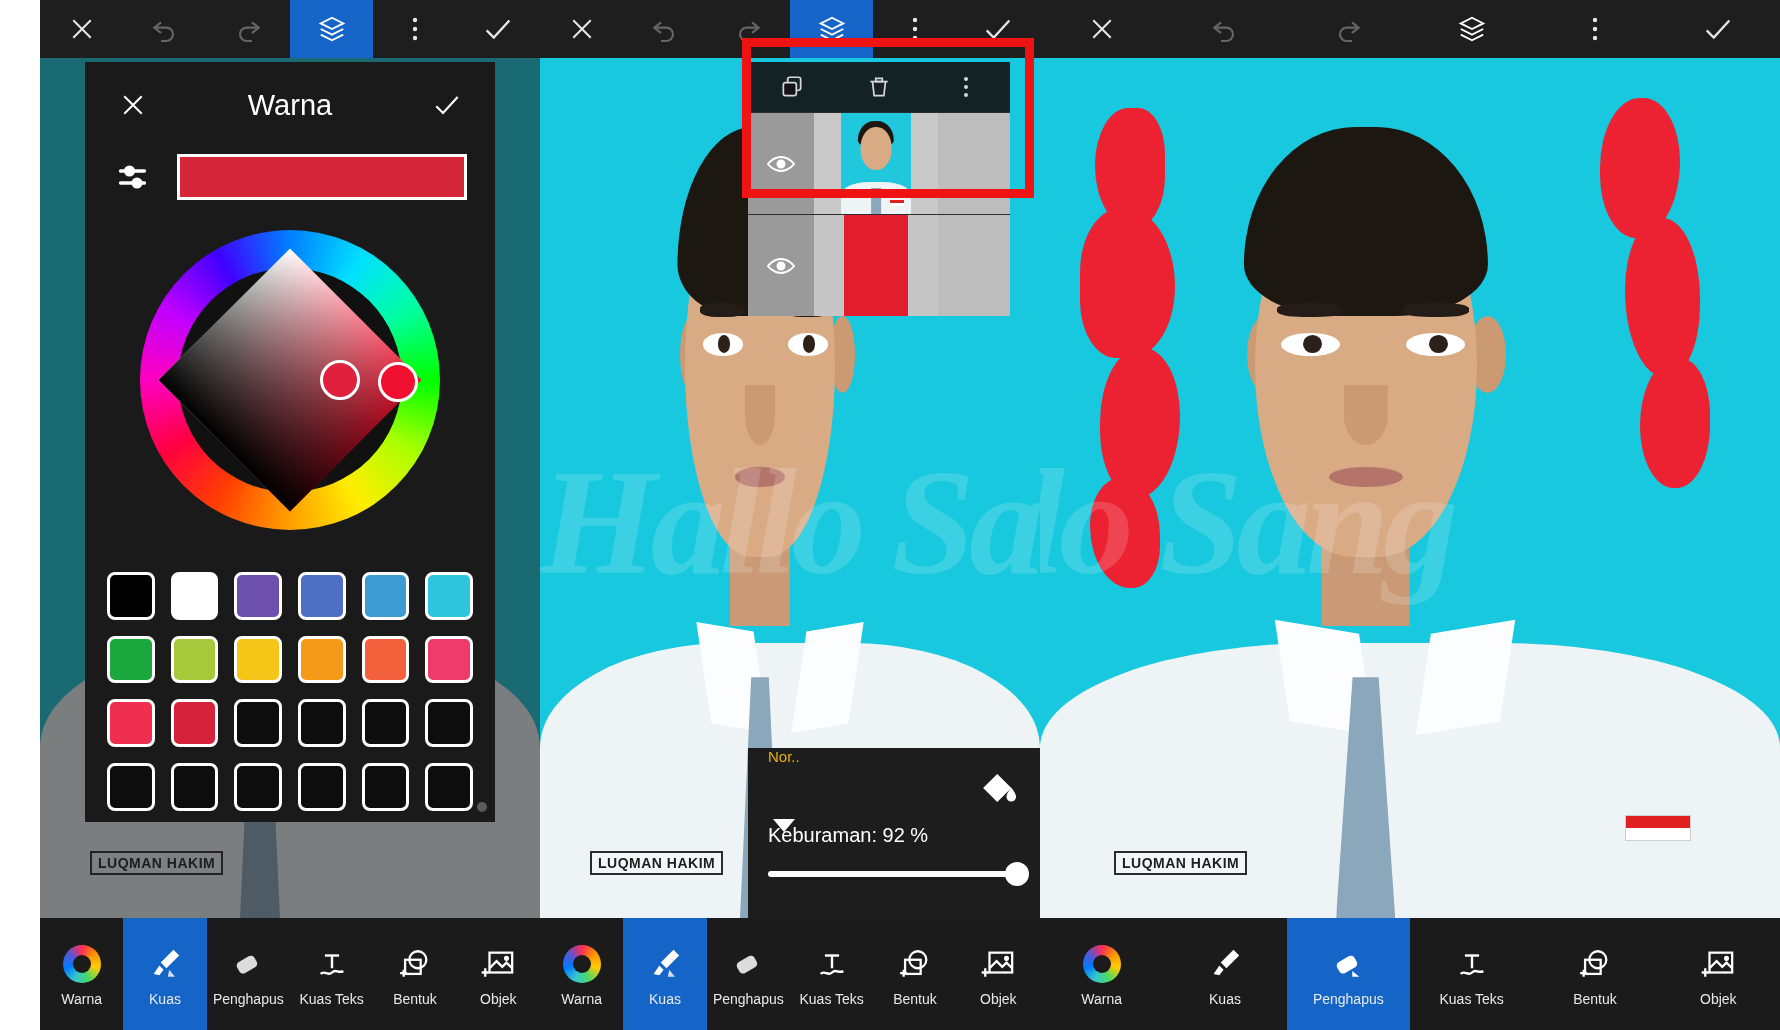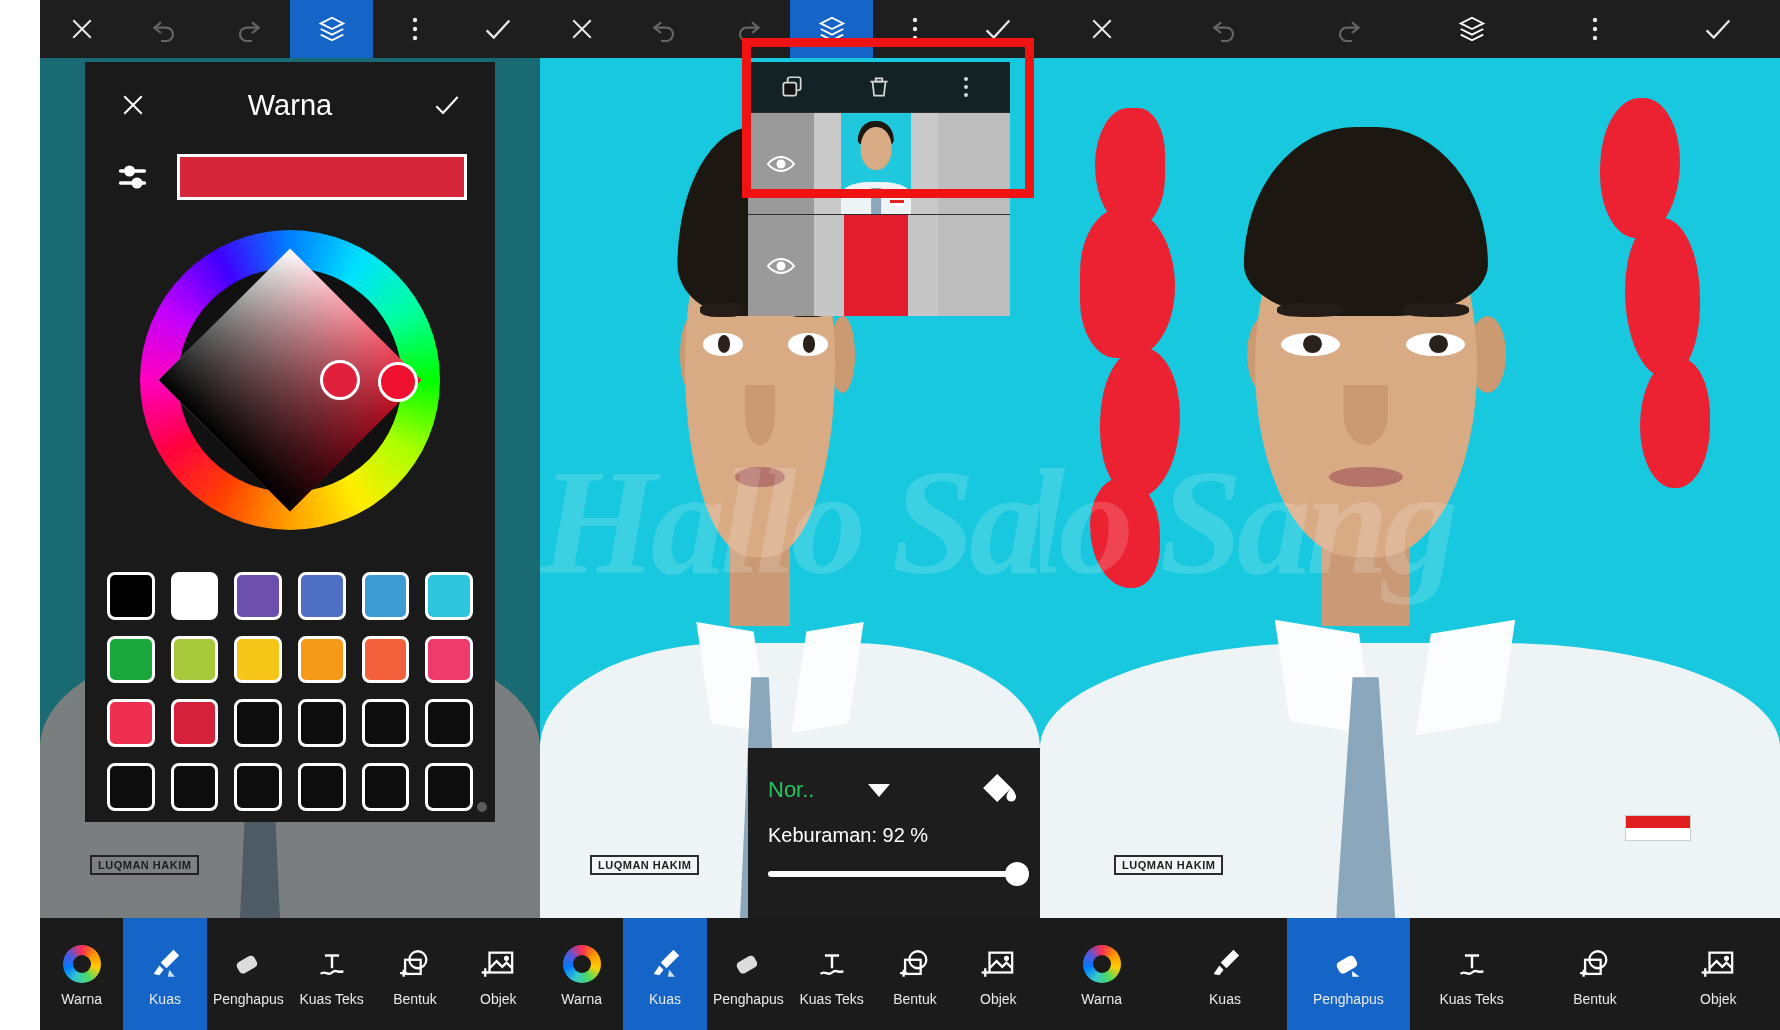--- a/index.html
+++ b/index.html
@@ -71,21 +71,21 @@
   .pt-shirt { position:absolute; left:0; right:0; bottom:0; height:32%;
               background:#eef3f6; border-radius:38% 38% 0 0; }
   .pt-collar-l { position:absolute; left:33%; bottom:22%; width:11%; height:12%;
               background:#fbfdff; transform:skewX(18deg) rotate(10deg); }
   .pt-collar-r { position:absolute; left:52%; bottom:22%; width:11%; height:12%;
               background:#fbfdff; transform:skewX(-18deg) rotate(-10deg); }
   .pt-tie { position:absolute; left:44%; bottom:0; width:8%; height:28%;
             background:#8aa7bb; transform:translateX(-50%); clip-path: polygon(28% 0, 72% 0, 100% 100%, 0 100%); }
   .pt-badge { position:absolute; bottom:5%; left:10%; padding:2px 6px;
               border:2px solid #2c2c2c; background:#f3f6f8; color:#1d1d1d;
-              font-size:11px; font-weight:700; letter-spacing:.5px;
+              font-size:14px; font-weight:700; letter-spacing:.5px;
               font-family:"Liberation Sans", sans-serif; white-space:nowrap; }
   .pt-flag { position:absolute; bottom:9%; right:12%; width:66px; height:26px;
              background:#ffffff; border:1px solid #cfcfcf; }
   .pt-flag::before { content:""; position:absolute; left:0; right:0; top:0;
              height:50%; background:#e02020; }
 
   
   .blob { position:absolute; background:#ec2233; border-radius:50%; }
 
   
@@ -198,21 +198,21 @@
     position:absolute; left:202px; top:38px; width:292px; height:160px;
     border:9px solid #f01313; z-index:40; pointer-events:none;
   }
 
   
   .blend-strip {
     position:absolute; left:208px; right:0; bottom:112px; height:170px;
     background:#1d1d1d; z-index:22; padding:14px 20px 0;
   }
   .blend-row { display:flex; align-items:center; height:56px; }
-  .blend-select { display:flex; align-items:center; gap:54px; color:#22c55e; font-size:22px; }
+  .blend-select { display:flex; align-items:center; gap:54px; color:#eab308; font-size:15px;flex-direction:column; }
   .caret { width:0; height:0; border-left:11px solid transparent;
            border-right:11px solid transparent; border-top:13px solid #fff; }
   .bucket { margin-left:auto; color:#fff; }
   .opacity-label { color:#fff; font-size:20px; margin-top:6px; }
   .opacity-track { position:relative; height:6px; background:#fff; margin-top:24px;
                    border-radius:3px; }
   .opacity-knob { position:absolute; right:-9px; top:-9px; width:24px; height:24px;
                   border-radius:50%; background:#fff; }
 </style>
 </head>

